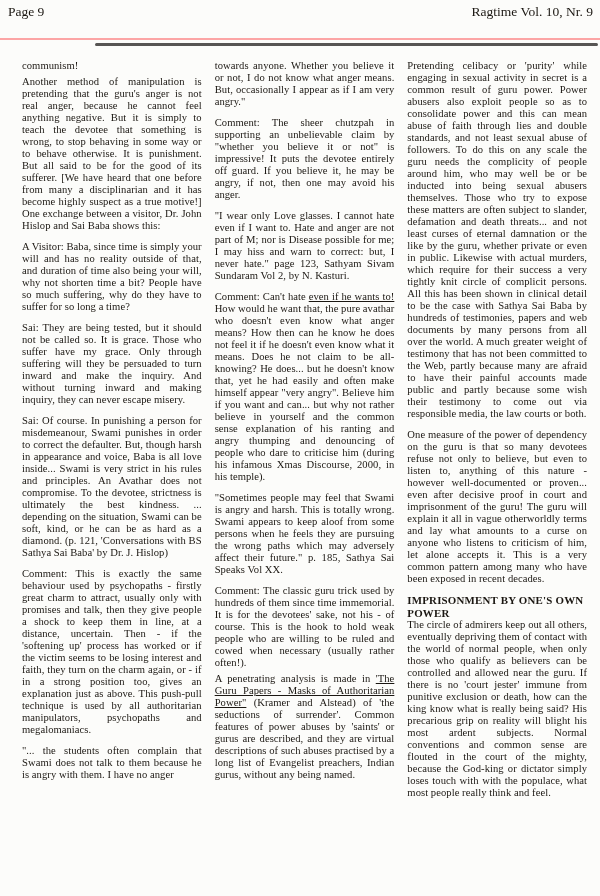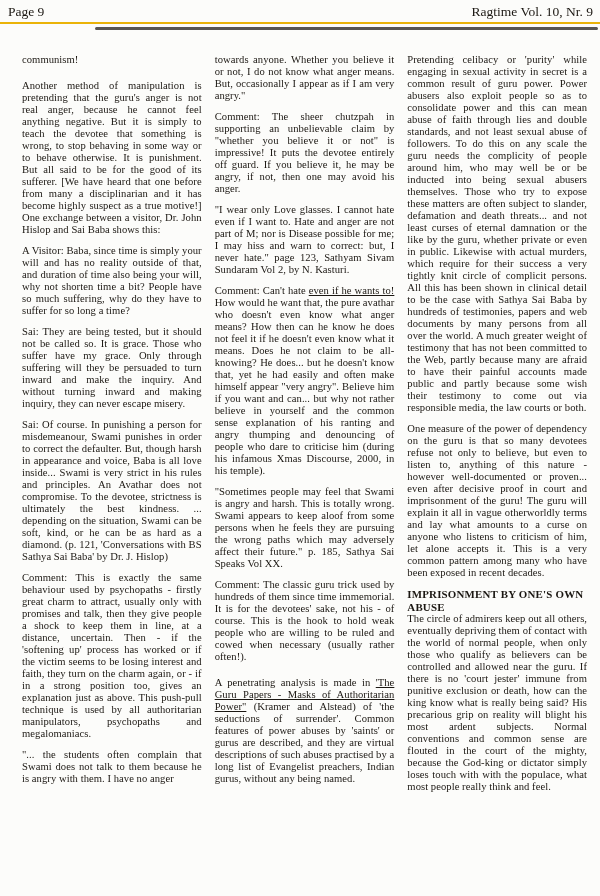--- a/index.html
+++ b/index.html
@@ -3,37 +3,37 @@
 <meta charset="utf-8">
 <style>
   html,body{margin:0;padding:0;background:#d9d9d5;}
   .page{
     width:600px;height:896px;margin:0 auto;box-sizing:border-box;
     background:#fcfcfa;color:#1b1712;overflow:hidden;position:relative;
     font-family:"Liberation Serif","DejaVu Serif",serif;
   }
   .header{
     display:flex;justify-content:space-between;align-items:flex-end;
-    padding:4px 7px 2px 8px;font-size:13.5px;
-    border-bottom:2px solid #eab308;
+    padding:4px 7px 18px 8px;font-size:13.5px;
+    border-bottom:2px solid #fca5a5;
   }
   .header .hleft,.header .hright{white-space:nowrap;}
   .rule2{
     height:3px;background:#2e2c2a;opacity:.8;filter:blur(.5px);
     margin:3px 2px 0 95px;border-radius:2px;
   }
   .columns{
     display:flex;gap:13px;padding:10px 13px 0 22px;box-sizing:border-box;
   }
   .column{
     flex:1;font-size:10.6px;line-height:12px;text-align:justify;
     letter-spacing:.05px;
   }
   .para{margin:9px 0 0;}
-  .para.tight, .column > :first-child{margin-top:14px;}
+  .para.tight, .column > :first-child{margin-top:4px;}
   .subhead{
     margin:9px 0 0;font-size:10.9px;font-weight:bold;line-height:12.5px;
     letter-spacing:.2px;text-align:left;
   }
   .subhead + .para{margin-top:0;}
   .u{text-decoration:underline;}
 </style>
 </head>
 <body>
 
@@ -58,17 +58,17 @@
         <p class="para"><span>Comment: The sheer chutzpah in supporting an unbelievable claim by "whether you believe it or not" is impressive! It puts the devotee entirely off guard. If you believe it, he may be angry, if not, then one may avoid his anger.</span></p>
         <p class="para"><span>"I wear only Love glasses. I cannot hate even if I want to. Hate and anger are not part of M; nor is Disease possible for me; I may hiss and warn to correct: but, I never hate." page 123, Sathyam Sivam Sundaram Vol 2, by N. Kasturi.</span></p>
         <p class="para"><span>Comment: Can't hate </span><span class="u">even if he wants to!</span><span> How would he want that, the pure avathar who doesn't even know what anger means? How then can he know he does not feel it if he doesn't even know what it means. Does he not claim to be all-knowing? He does... but he doesn't know that, yet he had easily and often make himself appear "very angry". Believe him if you want and can... but why not rather believe in yourself and the common sense explanation of his ranting and angry thumping and denouncing of people who dare to criticise him (during his infamous Xmas Discourse, 2000, in his temple).</span></p>
         <p class="para"><span>"Sometimes people may feel that Swami is angry and harsh. This is totally wrong. Swami appears to keep aloof from some persons when he feels they are pursuing the wrong paths which may adversely affect their future." p. 185, Sathya Sai Speaks Vol XX.</span></p>
         <p class="para"><span>Comment: The classic guru trick used by hundreds of them since time immemorial. It is for the devotees' sake, not his - of course. This is the hook to hold weak people who are willing to be ruled and cowed when necessary (usually rather often!).</span></p>
         <p class="para tight"><span>A penetrating analysis is made in </span><span class="u">'The Guru Papers - Masks of Authoritarian Power"</span><span> (Kramer and Alstead) of 'the seductions of surrender'. Common features of power abuses by 'saints' or gurus are described, and they are virtual descriptions of such abuses practised by a long list of Evangelist preachers, Indian gurus, without any being named.</span></p>
       </div>
       <div class="column">
         <p class="para tight"><span>Pretending celibacy or 'purity' while engaging in sexual activity in secret is a common result of guru power. Power abusers also exploit people so as to consolidate power and this can mean abuse of faith through lies and double standards, and not least sexual abuse of followers. To do this on any scale the guru needs the complicity of people around him, who may well be or be inducted into being sexual abusers themselves. Those who try to expose these matters are often subject to slander, defamation and death threats... and not least curses of eternal damnation or the like by the guru, whether private or even in public. Likewise with actual murders, which require for their success a very tightly knit circle of complicit persons. All this has been shown in clinical detail to be the case with Sathya Sai Baba by hundreds of testimonies, papers and web documents by many persons from all over the world. A much greater weight of testimony that has not been committed to the Web, partly because many are afraid to have their painful accounts made public and partly because some wish their testimony to come out via responsible media, the law courts or both.</span></p>
         <p class="para"><span>One measure of the power of dependency on the guru is that so many devotees refuse not only to believe, but even to listen to, anything of this nature - however well-documented or proven... even after decisive proof in court and imprisonment of the guru! The guru will explain it all in vague otherworldly terms and lay what amounts to a curse on anyone who listens to criticism of him, let alone accepts it. This is a very common pattern among many who have been exposed in recent decades.</span></p>
-        <h3 class="subhead"><span>IMPRISONMENT BY ONE'S OWN ABUSE</span></h3>
+        <h3 class="subhead"><span>IMPRISONMENT BY ONE'S OWN POWER</span></h3>
         <p class="para tight"><span>The circle of admirers keep out all others, eventually depriving them of contact with the world of normal people, when only those who qualify as believers can be controlled and allowed near the guru. If there is no 'court jester' immune from punitive exclusion or death, how can the king know what is really being said? His precarious grip on reality will blight his most ardent subjects. Normal conventions and common sense are flouted in the court of the mighty, because the God-king or dictator simply loses touch with with the populace, what most people really think and feel.</span></p>
       </div>
     </div>
 </div>
 
 </body></html>

